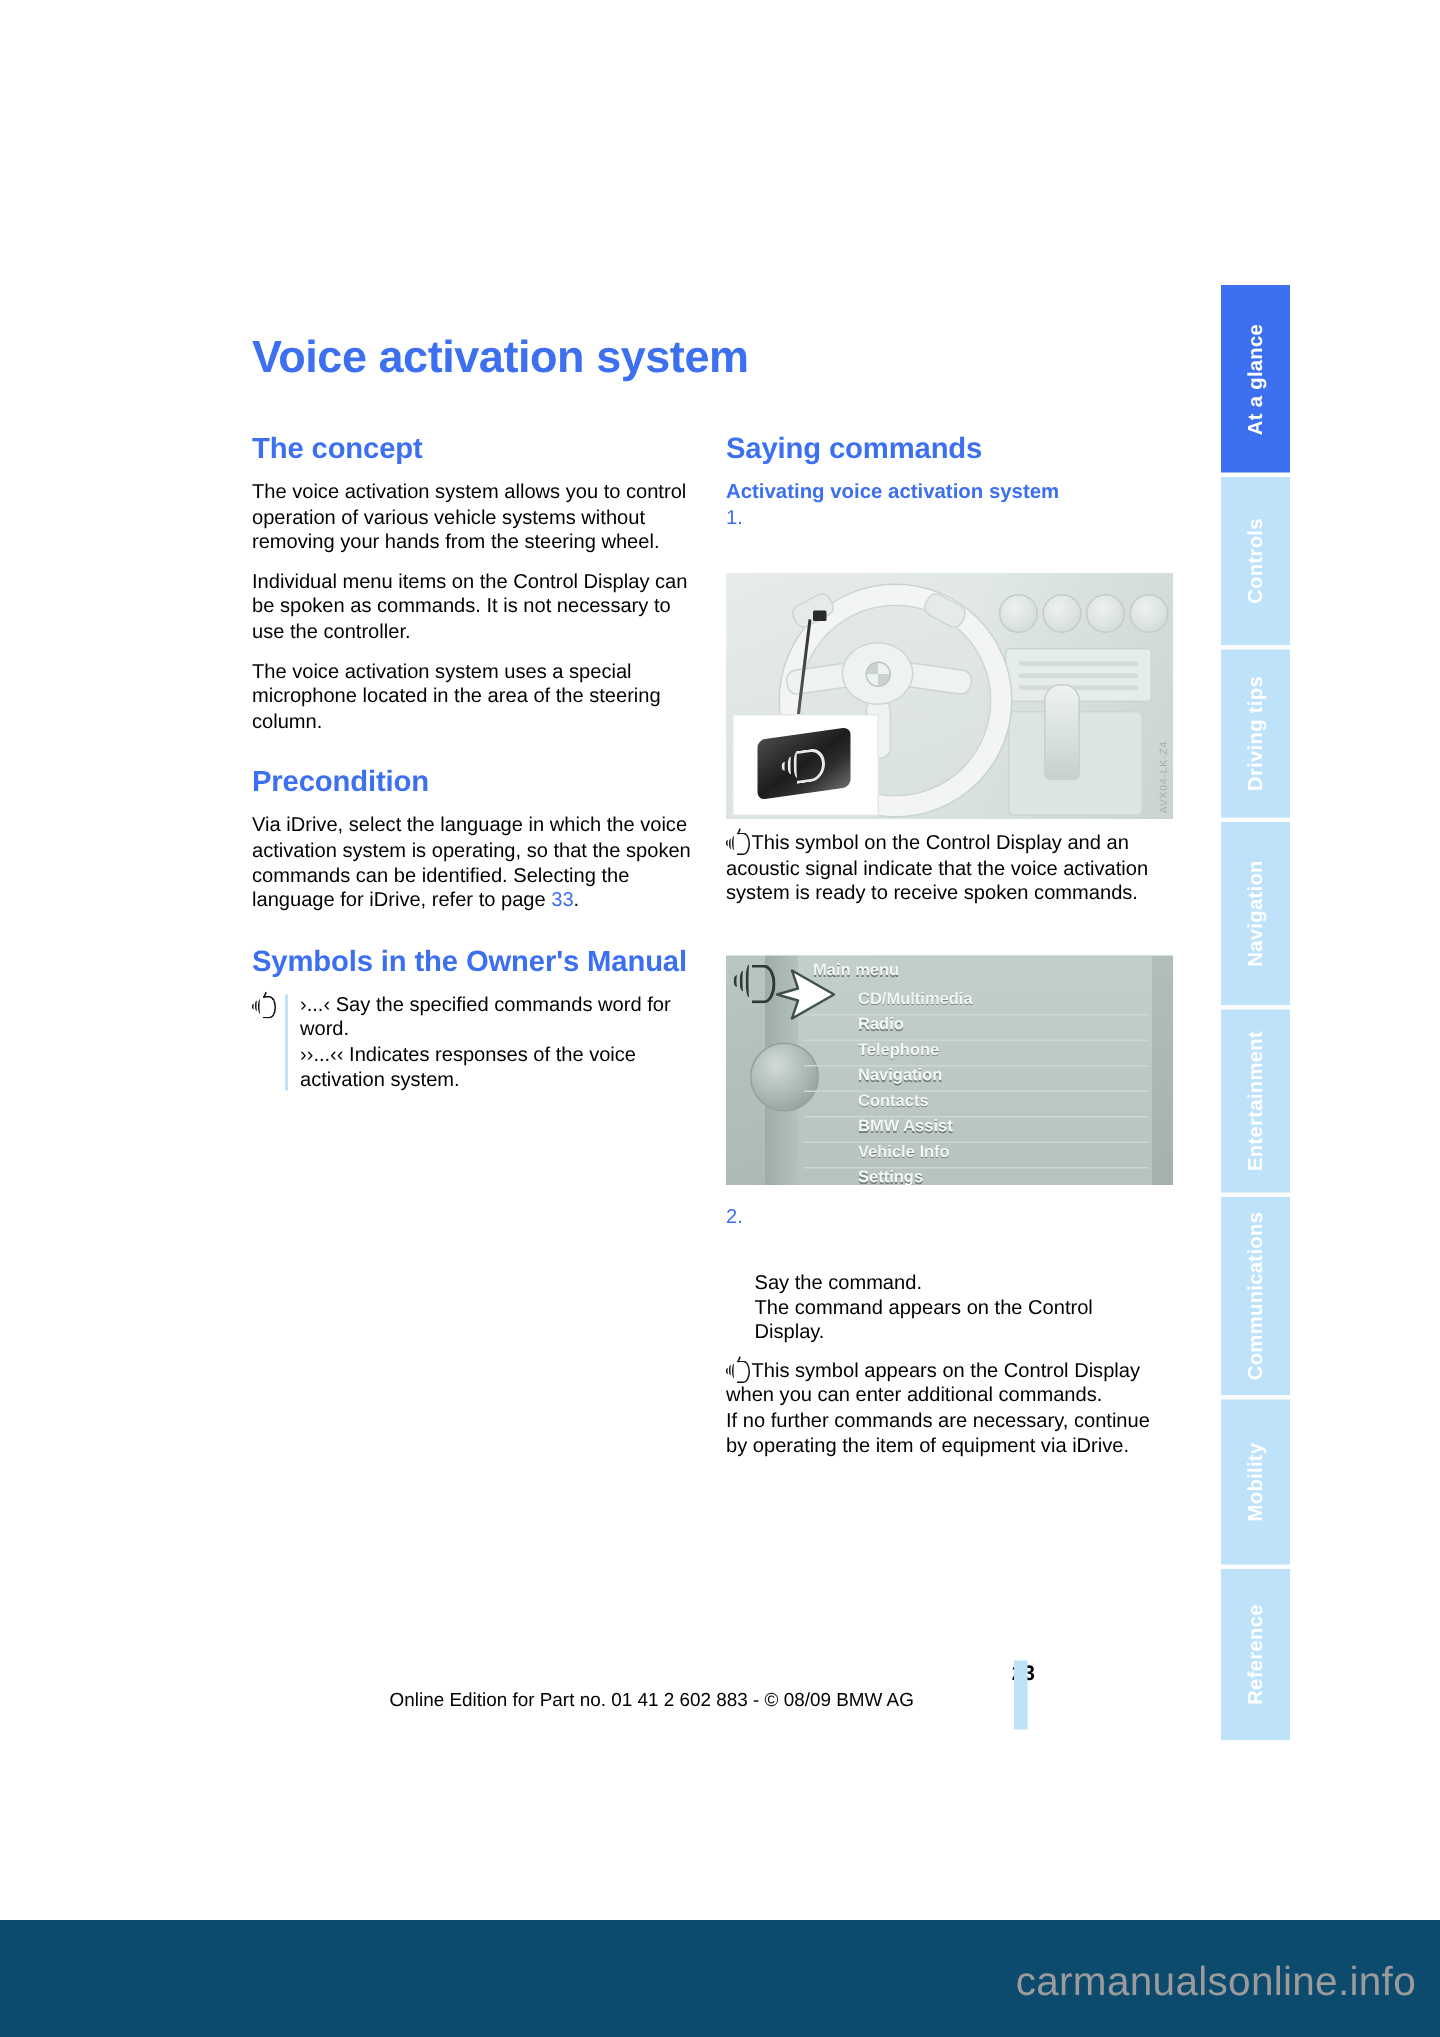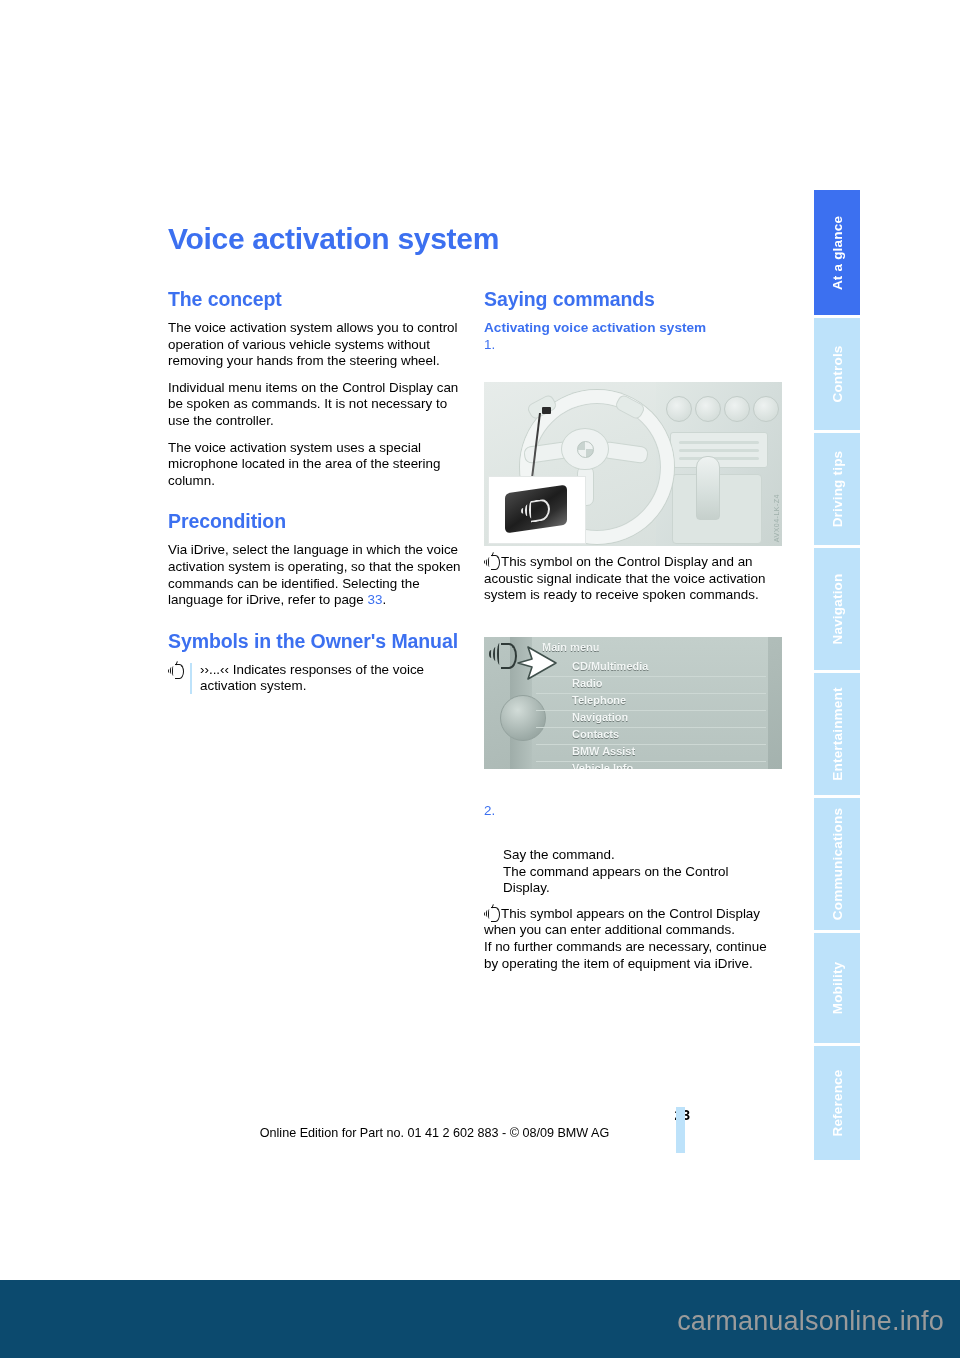--- a/index.html
+++ b/index.html
@@ -214,21 +214,21 @@
     background:#dde5e2;border:1px solid #cbd5d1;border-radius:4px;
   }
   .shifter{
     position:absolute;left:212px;top:74px;width:22px;height:62px;
     background:linear-gradient(180deg,#eef2f1 0%,#d6dfdc 60%,#c6d0cc 100%);
     border-radius:11px 11px 4px 4px;border:1px solid #c6d0cc;
   }
 
   
   #fig2{
-    position:absolute;left:484px;top:637px;width:298px;height:132px;
+    position:absolute;left:484px;top:637px;width:298px;height:153px;
     background:linear-gradient(160deg,#b9c6c2 0%,#aebbb7 55%,#a4b2ae 100%);
     overflow:hidden;
   }
   #fig2 .f2panel{
     position:absolute;left:48px;top:0;right:14px;bottom:0;
     background:linear-gradient(180deg,#c3cfcb 0%,#b6c3bf 100%);
   }
   #fig2 .menutitle{
     position:absolute;left:58px;top:4px;font-size:11px;color:#f2f6f5;
     font-weight:bold;text-shadow:0 1px 0 rgba(60,70,68,.6);
@@ -315,20 +315,21 @@
               <i></i>
               <i></i>
               <i></i>
             </span>
           <span class="mouth"></span>
           <span class="tick"></span>
         </span>
       </div>
       <div class="rule"></div>
       <div class="symtxt">
+        <div>›...‹ Say the specified commands word for word.</div>
         <div>››...‹‹ Indicates responses of the voice activation system.</div>
       </div>
     </div>
 
   </div>
 
   <div class="col" id="colR">
 
     <h2 class="sec">Saying commands</h2>
 

